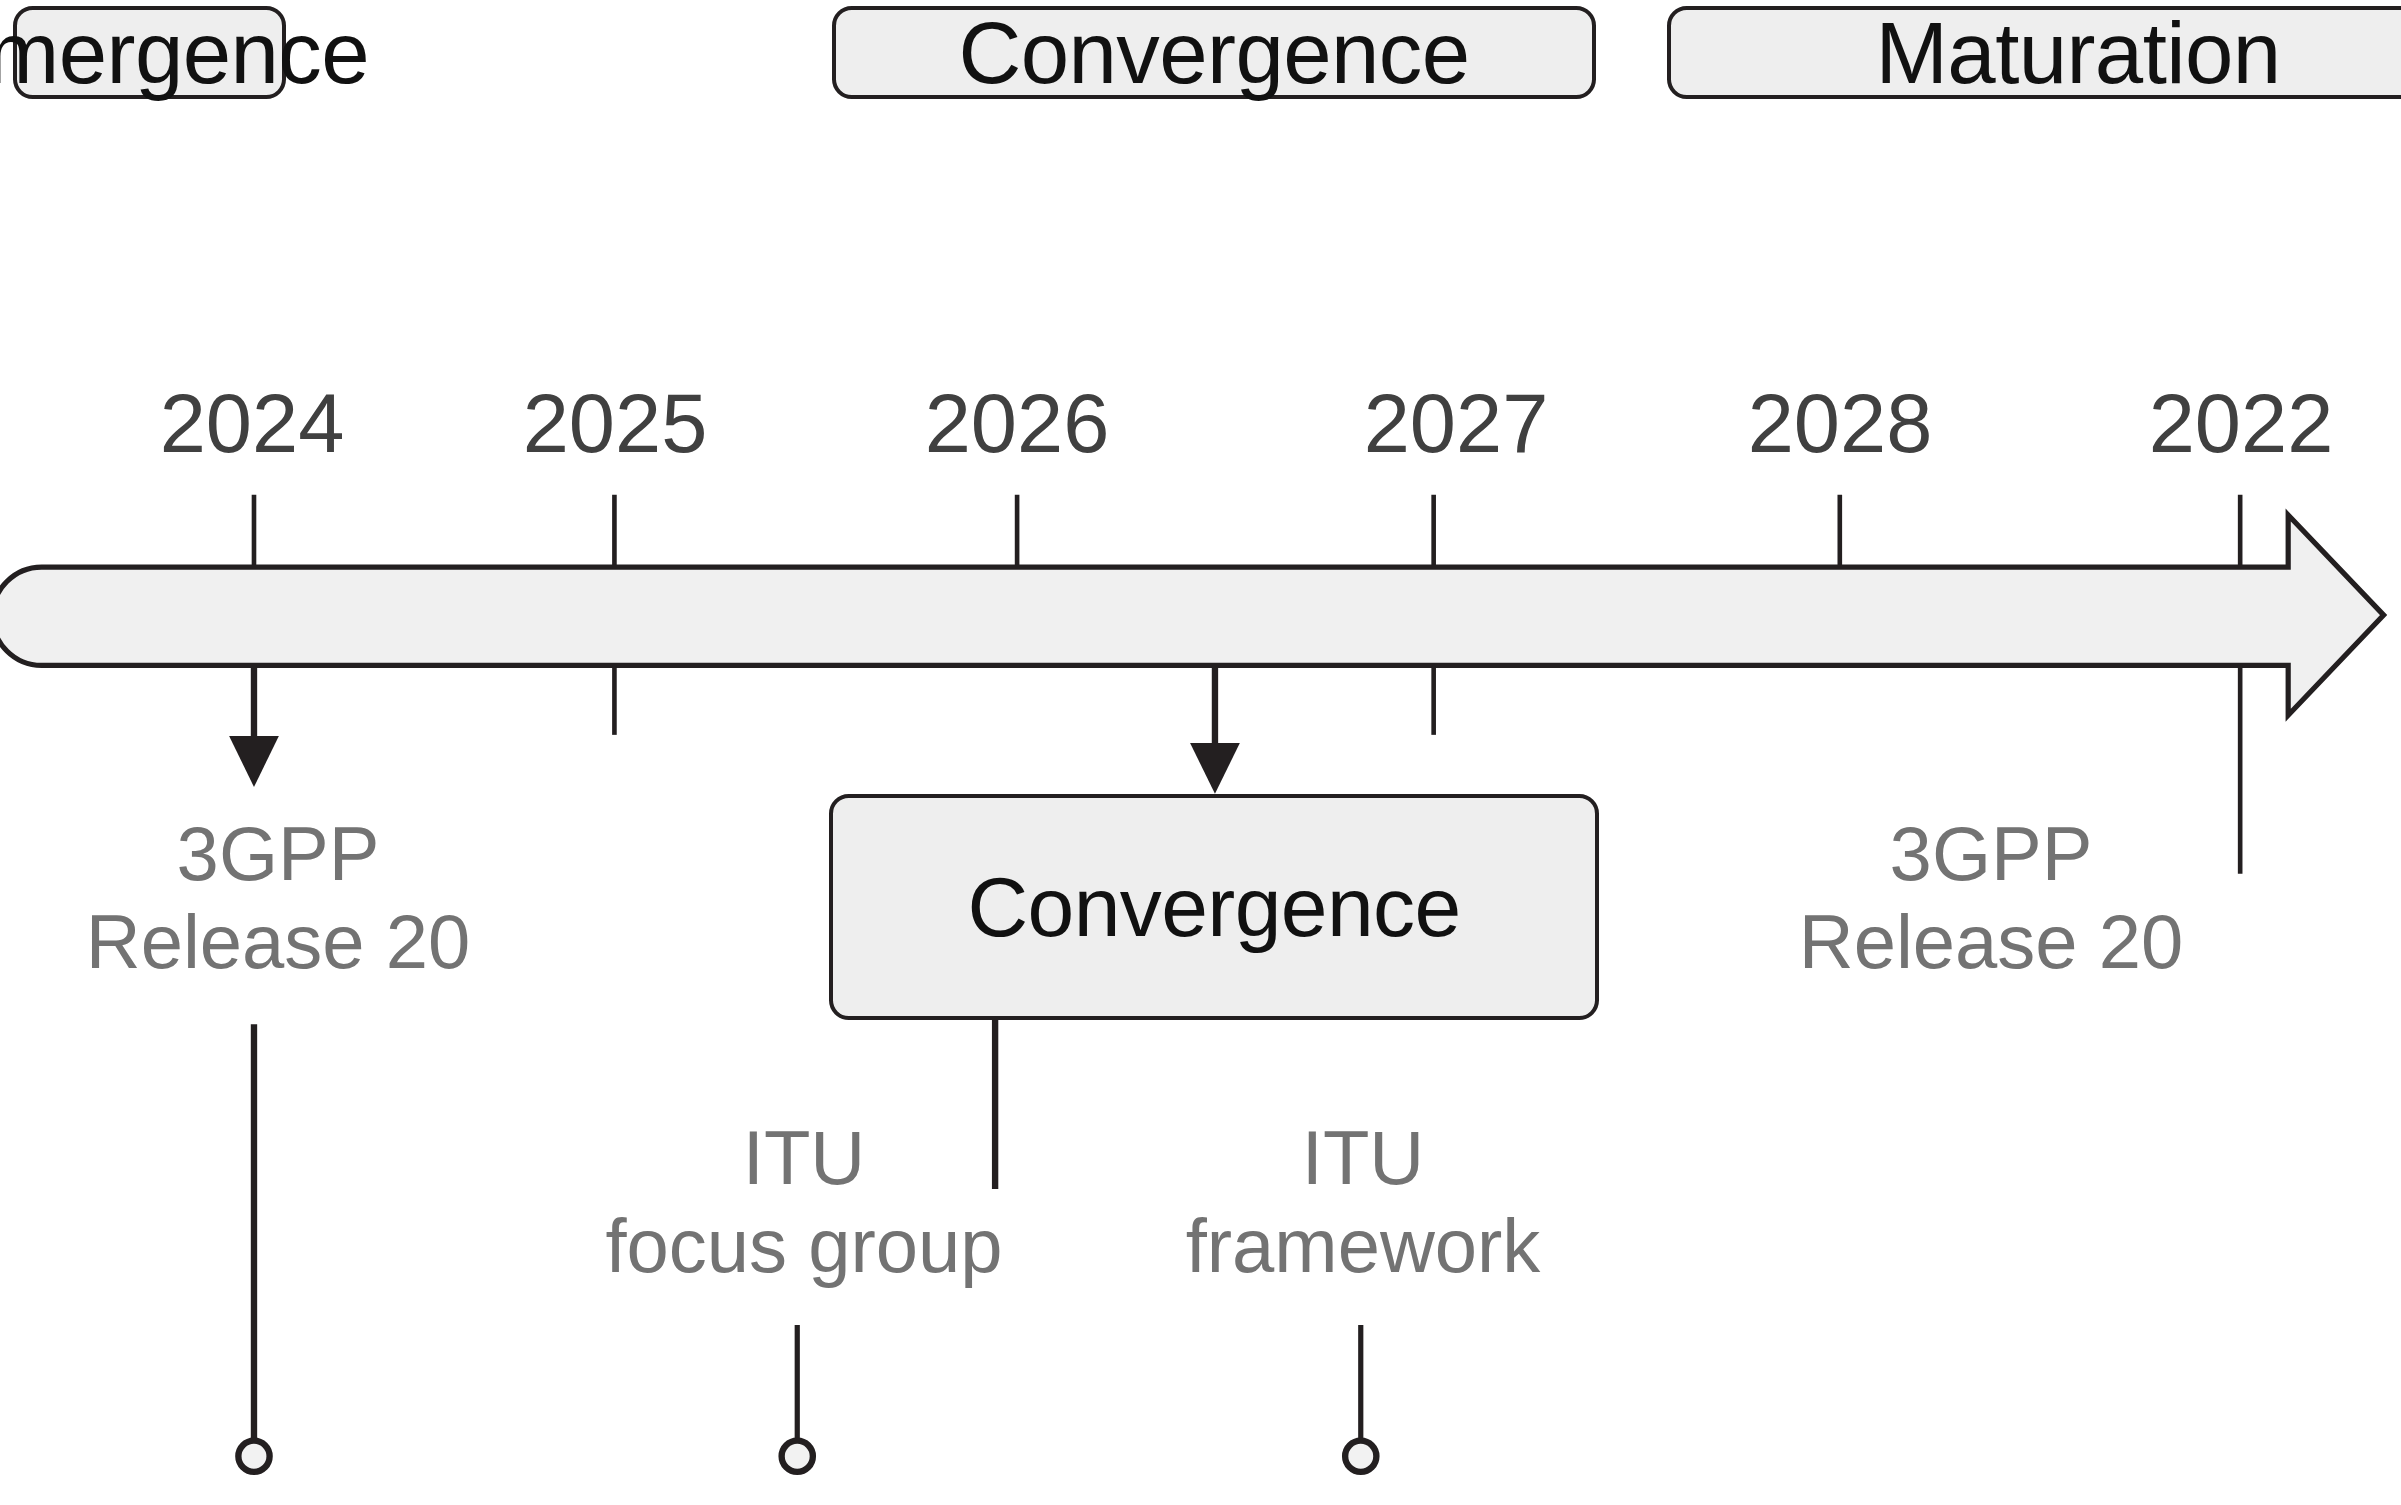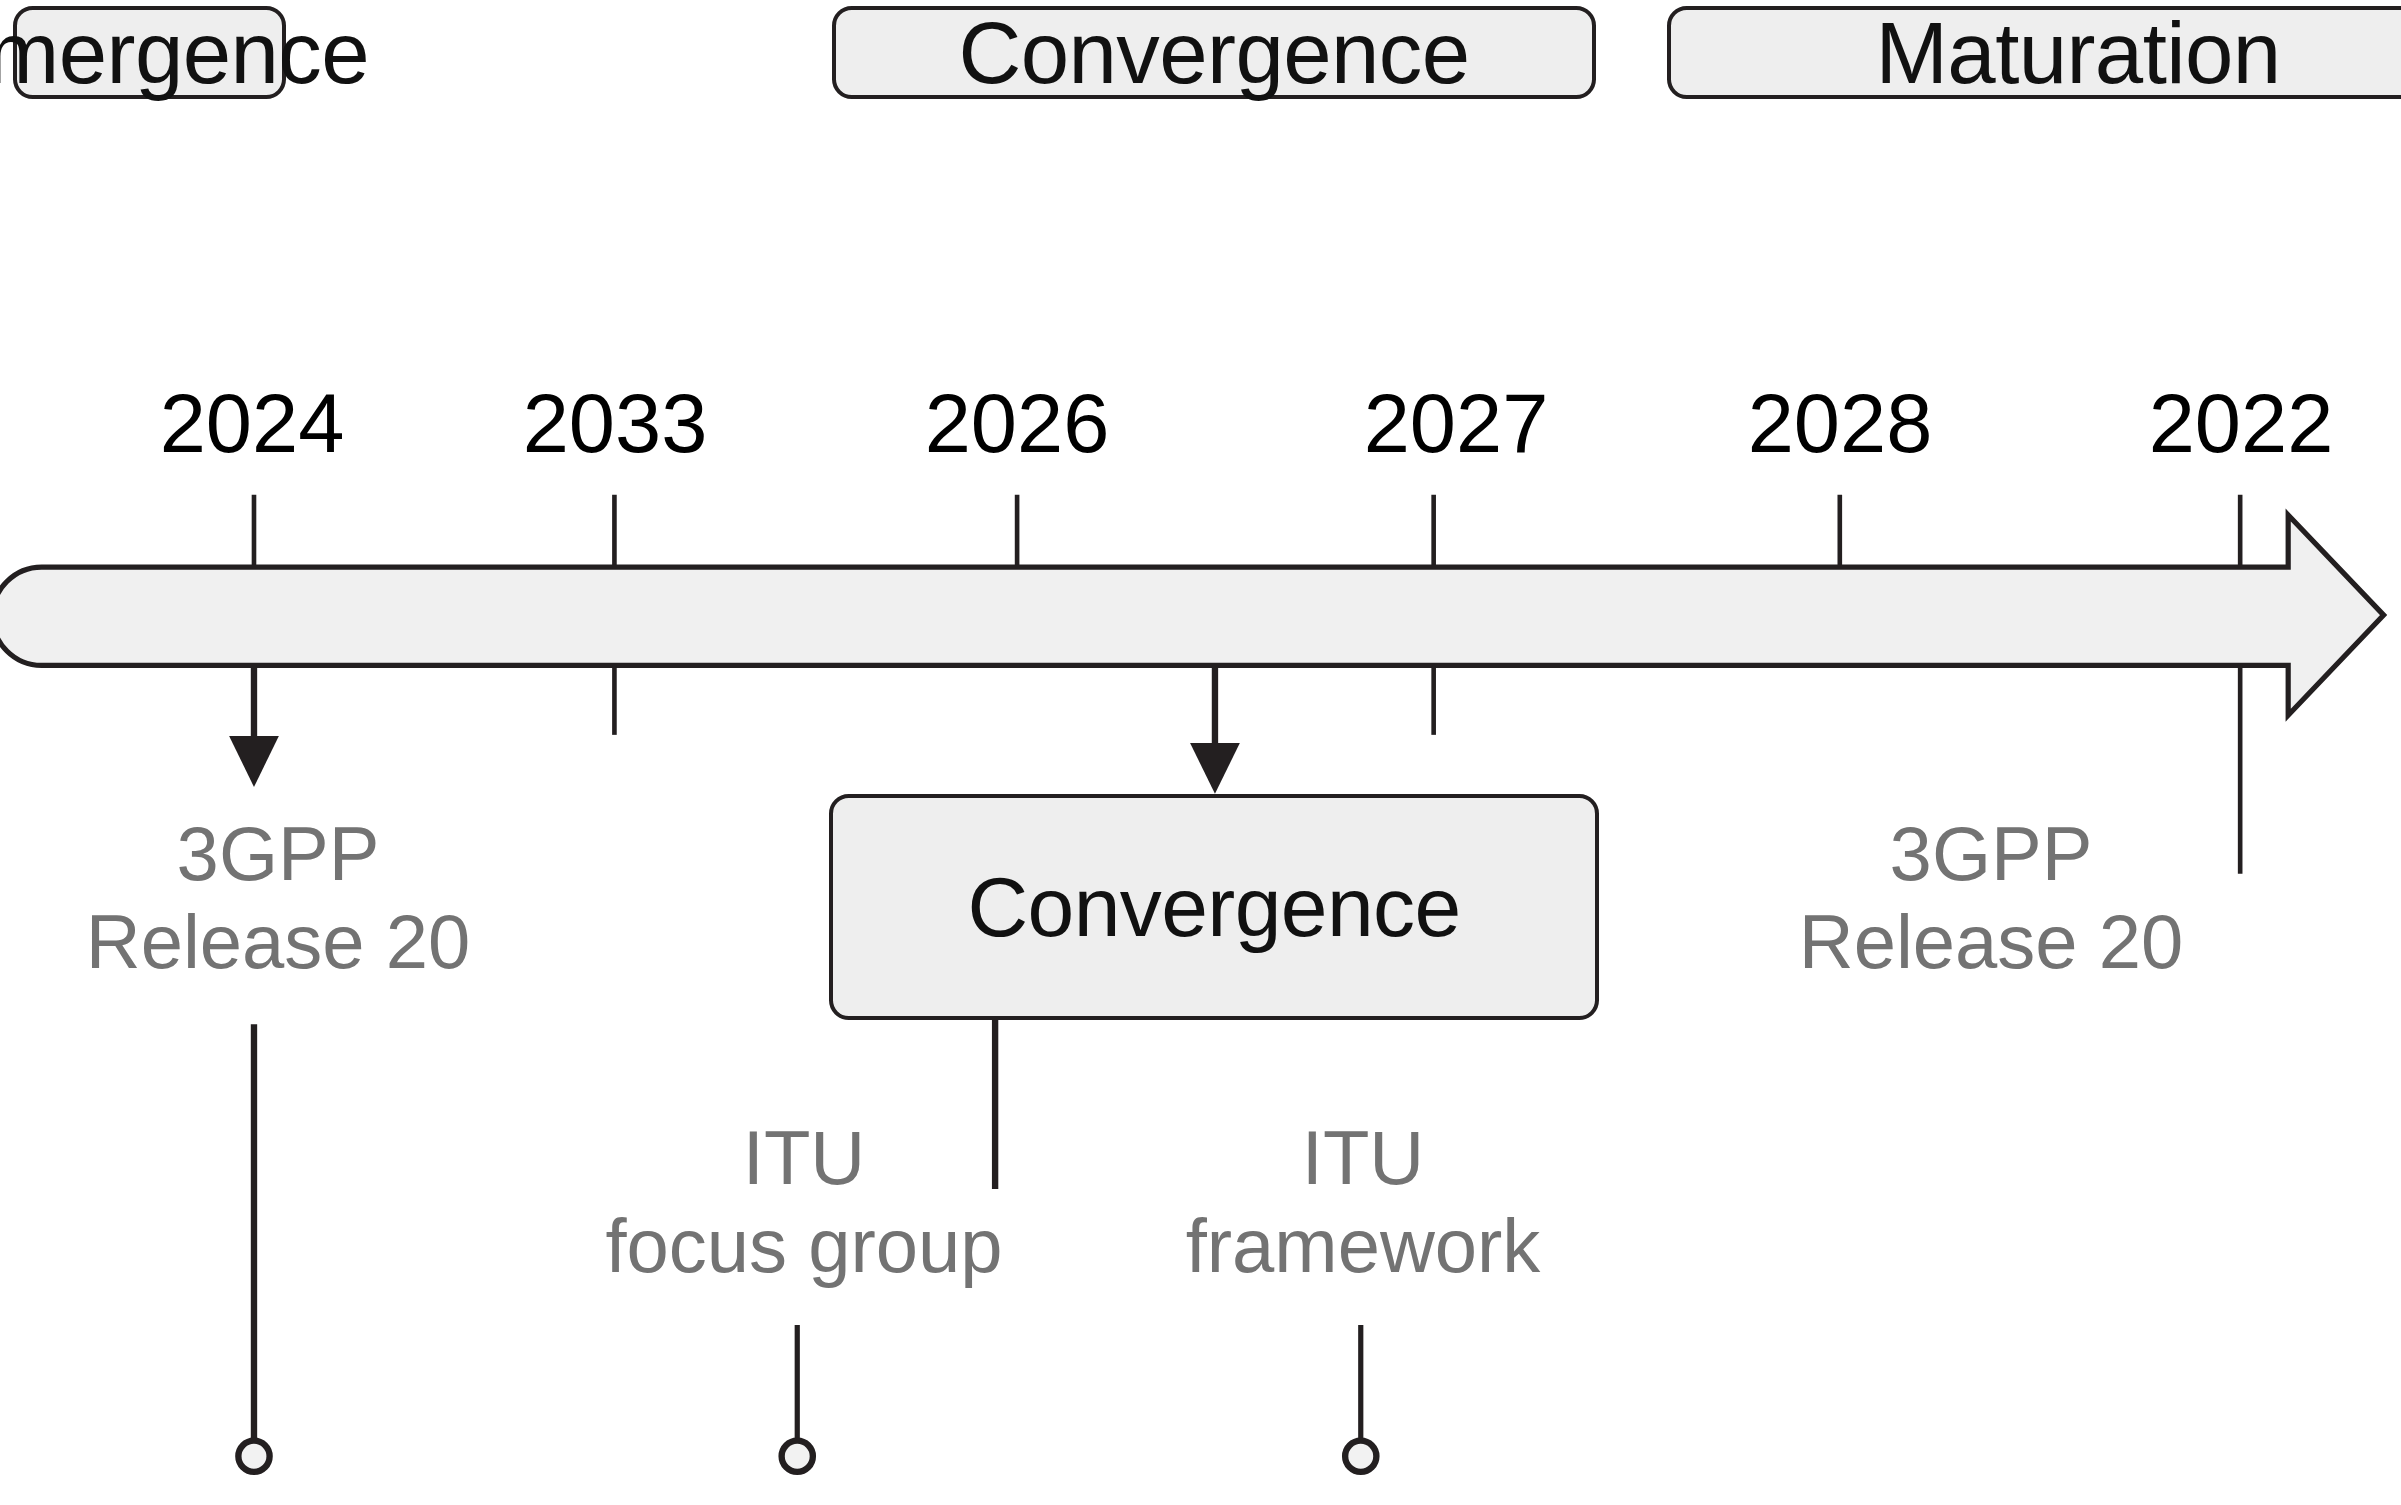--- a/index.html
+++ b/index.html
@@ -39,21 +39,21 @@
     font-size: 87px;
     line-height: 1;
     letter-spacing: -0.6px;
     color: #111111;
     white-space: nowrap;
   }
   .year-label {
     position: absolute;
     font-size: 83px;
     line-height: 1;
-    color: #000000;
+    color: #404040;
     white-space: nowrap;
     transform: translateX(-50%);
     text-align: center;
   }
   .milestone-label {
     position: absolute;
     font-size: 76px;
     line-height: 1.16;
     color: #737373;
     white-space: nowrap;
@@ -84,21 +84,21 @@
 
   <div class="phase-box" style="left:832px; top:5.8px; width:764px; height:93px;">
     <span class="phase-label">Convergence</span>
   </div>
 
   <div class="phase-box" style="left:1667px; top:5.8px; width:822px; height:93px;">
     <span class="phase-label">Maturation</span>
   </div>
 
   <div class="year-label" style="left:252px;  top:382px;">2024</div>
-  <div class="year-label" style="left:615px; top:382px;">2033</div>
+  <div class="year-label" style="left:615px; top:382px;">2025</div>
   <div class="year-label" style="left:1017px; top:382px;">2026</div>
   <div class="year-label" style="left:1434px; top:382px;margin-left:22px;">2027</div>
   <div class="year-label" style="left:1840px; top:382px;">2028</div>
   <div class="year-label" style="left:2241px; top:382px;">2022</div>
 
   <svg id="diagram-svg" viewBox="0 0 4150 2601">
 
     <g stroke="#231f20" stroke-width="8">
       <line x1="439" y1="855" x2="439" y2="980"></line>
       <line x1="1062" y1="855" x2="1062" y2="980"></line>

